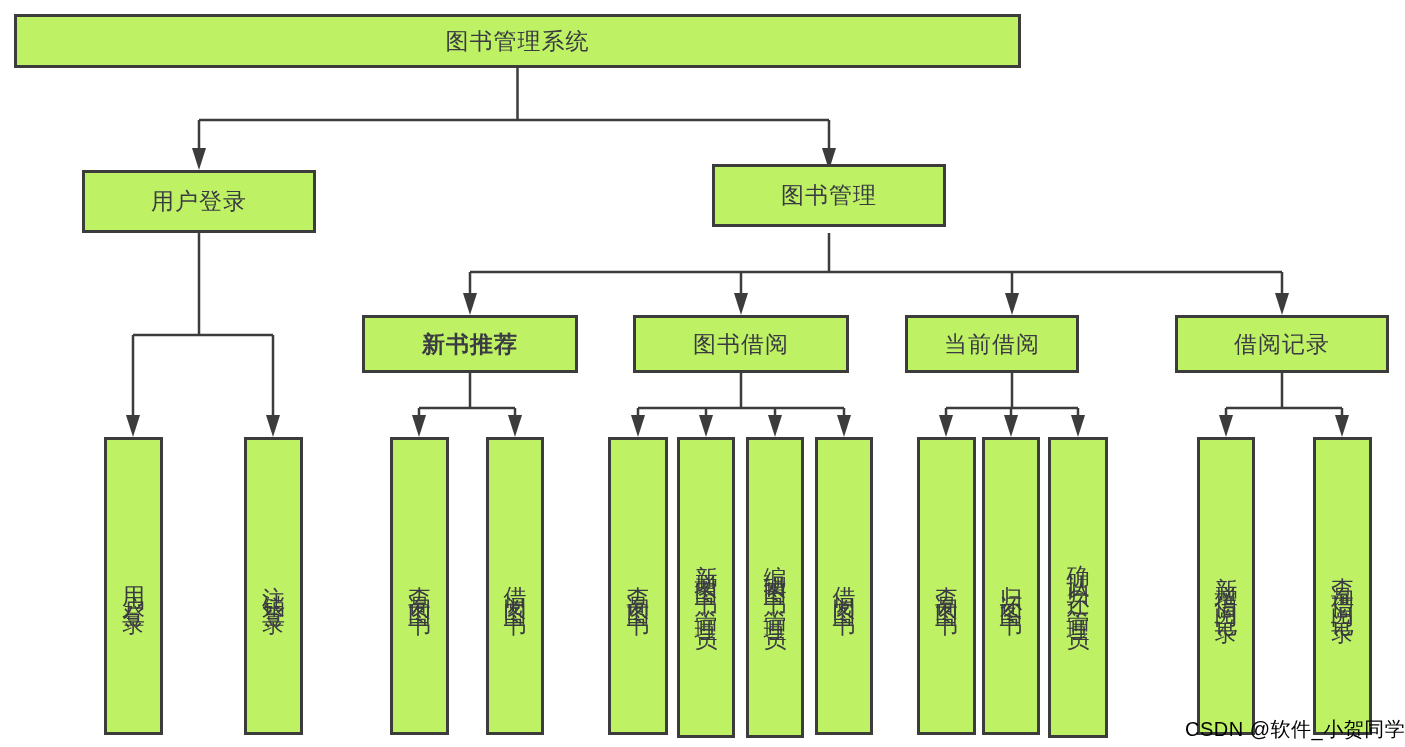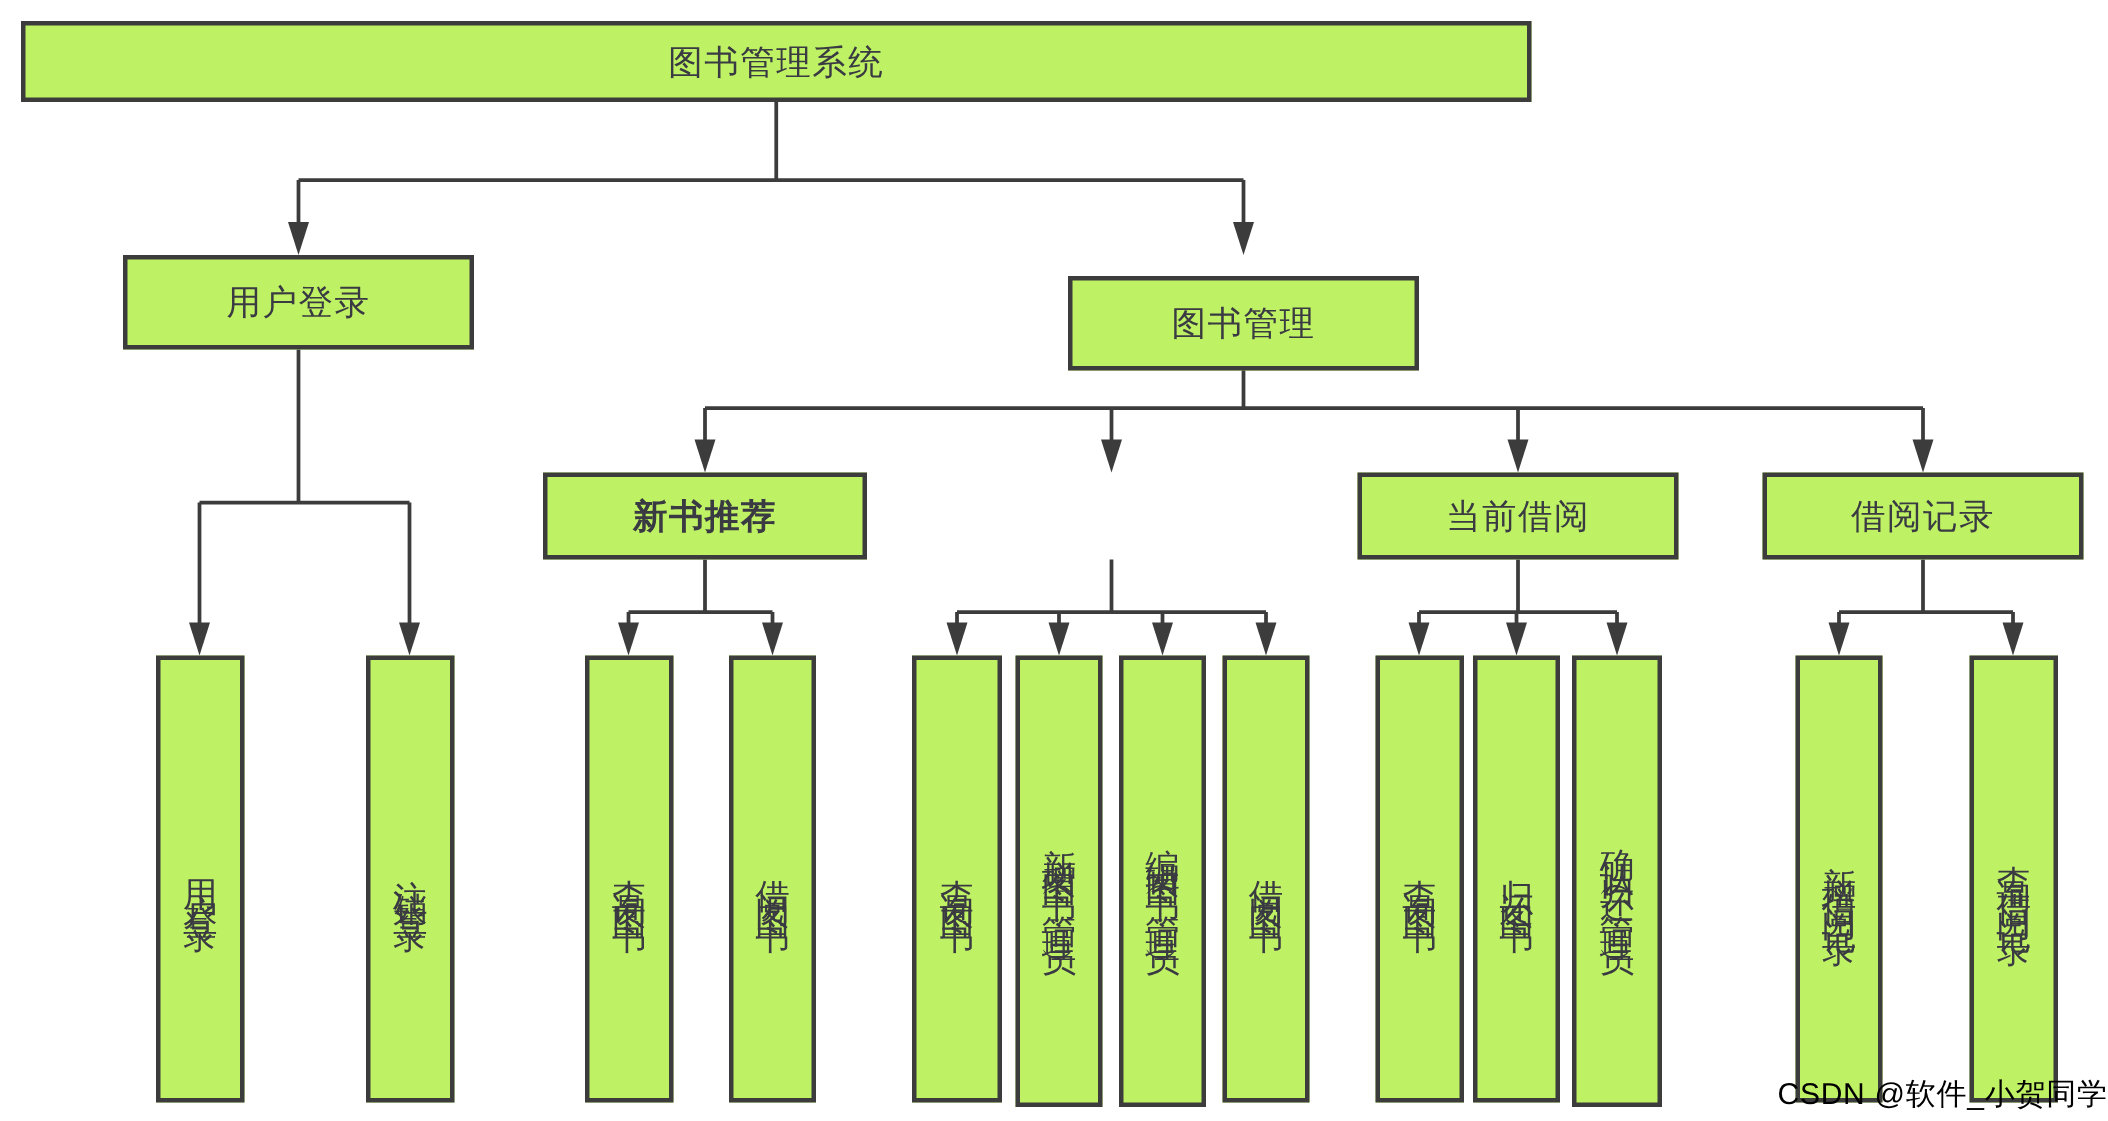--- a/index.html
+++ b/index.html
@@ -65,28 +65,31 @@
     <path class="arrow" d="M1342,437 l-7,-22 h14 z"></path>
   </svg>
 
   <div class="node hbox" style="left:14px;top:14px;width:1007px;height:54px;">
     <span>图书管理系统</span>
   </div>
 
   <div class="node hbox" style="left:82px;top:170px;width:234px;height:63px;">
     <span>用户登录</span>
   </div>
-  <div class="node hbox" style="left:712px;top:184px;width:234px;height:63px;">
+  <div class="node hbox" style="left:712px;top:164px;width:234px;height:63px;">
     <span>图书管理</span>
   </div>
 
   <div class="node hbox" style="left:362px;top:315px;width:216px;height:58px;font-weight:bold;">
     <span>新书推荐</span>
   </div>
-  <div class="node hbox" style="left:905px;top:315px;width:214px;height:58px;">
+  <div class="node hbox" style="left:633px;top:315px;width:216px;height:58px;">
+    <span>图书借阅</span>
+  </div>
+  <div class="node hbox" style="left:905px;top:315px;width:174px;height:58px;">
     <span>当前借阅</span>
   </div>
   <div class="node hbox" style="left:1175px;top:315px;width:214px;height:58px;">
     <span>借阅记录</span>
   </div>
 
   <div class="node vbox" style="left:104px;top:437px;width:59px;height:298px;">
     <span class="vtext">用户登录</span>
   </div>
   <div class="node vbox" style="left:244px;top:437px;width:59px;height:298px;">

